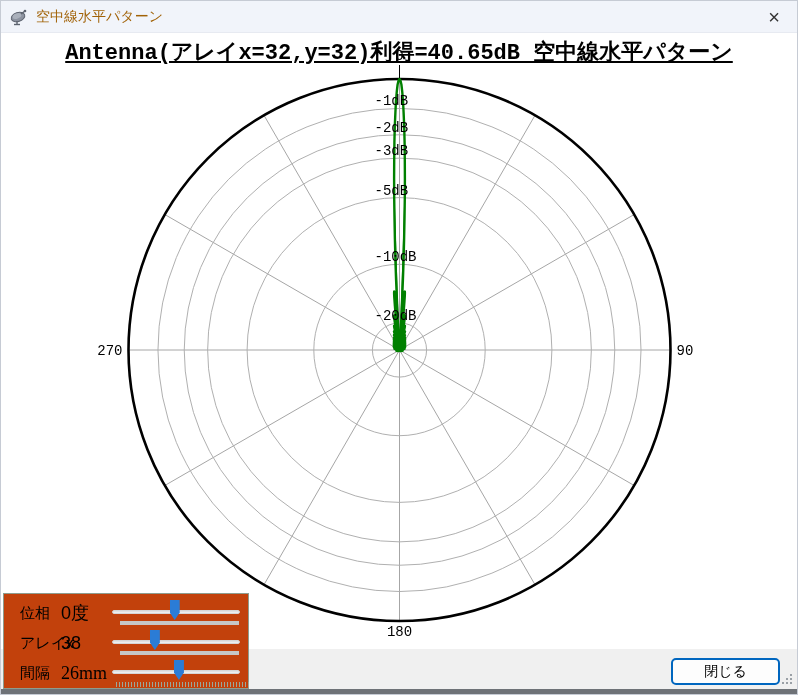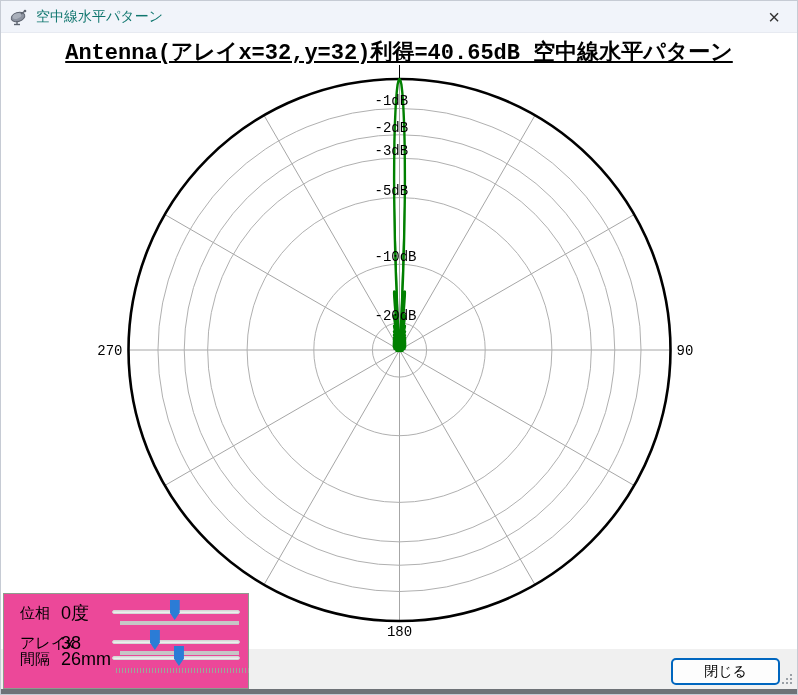--- a/index.html
+++ b/index.html
@@ -2,38 +2,38 @@
 <html><head>
 <meta charset="utf-8">
 <style>
   * { margin:0; padding:0; box-sizing:border-box; }
   html,body { background:#fff; font-family:"Liberation Sans","DejaVu Sans",sans-serif; }
   .window { position:relative; width:798px; height:695px; background:#fff; border:1px solid #c6cbd4; overflow:hidden; }
 
   
   .titlebar { position:absolute; left:0; top:0; right:0; height:32px; background:#f1f4fa; border-bottom:1px solid #e7eaf1; display:flex; align-items:center; padding-left:8px; }
   .app-icon { width:20px; height:20px; margin-right:7px; display:inline-flex; }
-  .titlebar-title { font-size:14px; color:#0f766e; }
+  .titlebar-title { font-size:14px; color:#a16207; }
   .close-btn { position:absolute; right:0; top:0; width:46px; height:32px; border:none; background:transparent; font-size:20px; color:#333; cursor:pointer; line-height:30px; }
 
   
   .chart-area { position:absolute; left:0; top:32px; right:0; height:616px; background:#fff; }
   .chart-title { position:absolute; left:0; right:0; top:4px; text-align:center; font-family:"Liberation Mono","DejaVu Sans Mono",monospace; font-weight:bold; font-size:22px; color:#000; text-decoration:underline; letter-spacing:0; }
   #polar { position:absolute; left:0; top:0; }
 
   
   .footer { position:absolute; left:0; top:648px; right:0; height:40px; background:#f0f0f0; }
   .close-dialog-btn { position:absolute; right:17px; top:9px; width:109px; height:27px; background:#fdfdfd; border:2px solid #0066bf; border-radius:5px; font-size:14px; color:#000; cursor:pointer; font-family:"Liberation Sans",sans-serif; }
   .grip { position:absolute; right:3px; top:23px; }
   .bottom-strip { position:absolute; left:0; top:688px; right:0; height:7px; background:#6e7277; }
 
   
-  .panel { position:absolute; left:2px; top:592px; width:246px; height:96px; background:#ec4899; border:1px solid #8e9c8e; z-index:5; }
+  .panel { position:absolute; left:2px; top:592px; width:246px; height:96px; background:#c2410c; border:1px solid #8e9c8e; z-index:5; }
   .prow { position:absolute; left:0; right:0; height:30px; }
-  .prow.r0 { top:4px; } .prow.r1 { top:34px; } .prow.r2 { top:50px; }
+  .prow.r0 { top:4px; } .prow.r1 { top:34px; } .prow.r2 { top:64px;font-family:Liberation Serif, serif; }
   .plabel { position:absolute; left:16px; top:0; line-height:30px; font-size:15px; color:#000; }
   .pvalue { position:absolute; left:57px; top:0; line-height:30px; font-size:18px; color:#000; }
   .slider { position:absolute; left:108px; top:0; width:128px; height:30px; }
   .track { position:absolute; left:0; right:0; top:12px; height:4px; background:linear-gradient(#dcdcdc,#f4f4f4); border:1px solid #d6d6d6; border-radius:2px; }
   .thumb { position:absolute; top:2px; width:10px; height:20px; background:#2b7cd6; clip-path:polygon(0 0,100% 0,100% 62%,50% 100%,0 62%); cursor:pointer; }
   .tickbar { position:absolute; left:8px; right:1px; top:23px; height:4px; background:#c6c6c6; }
   .ticks { position:absolute; left:4px; width:134px; top:24px; height:5px;
            background:repeating-linear-gradient(90deg,#9aa79a 0,#9aa79a 1px,transparent 1px,transparent 3px); }
 </style>
 </head>

